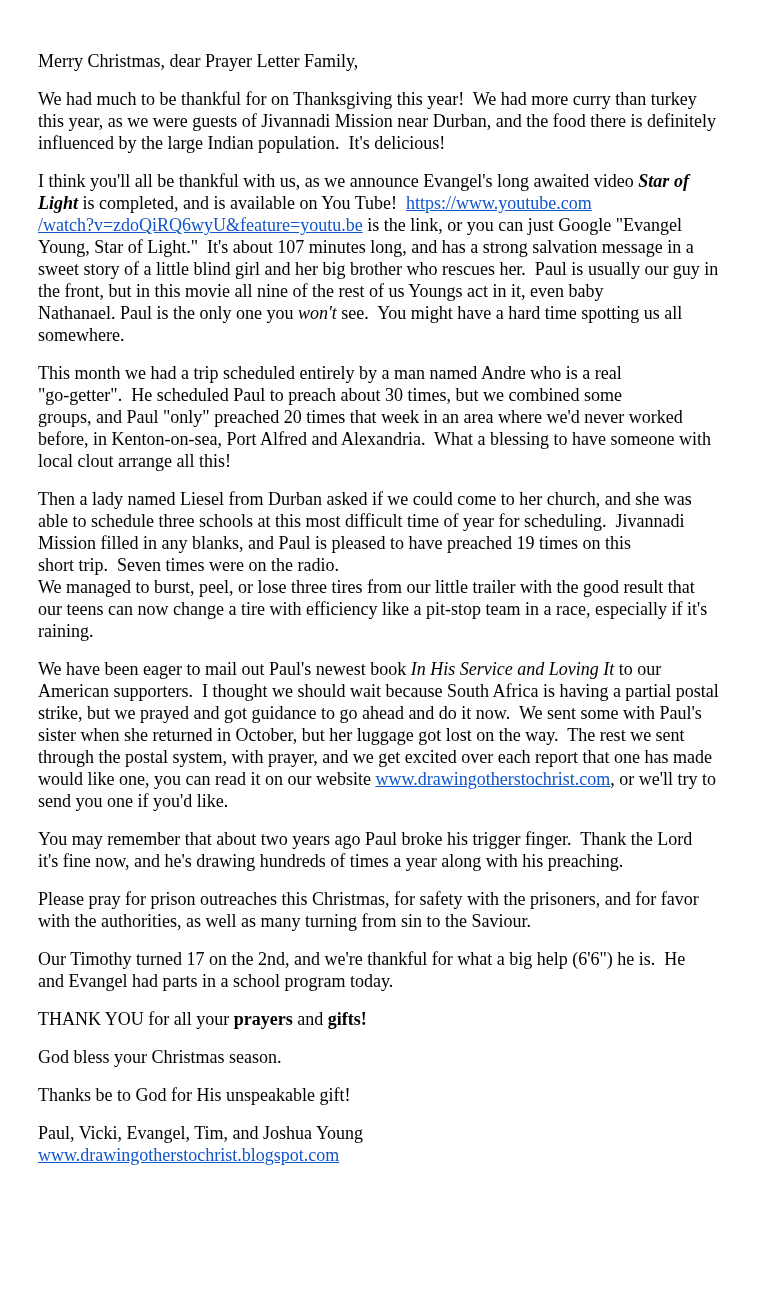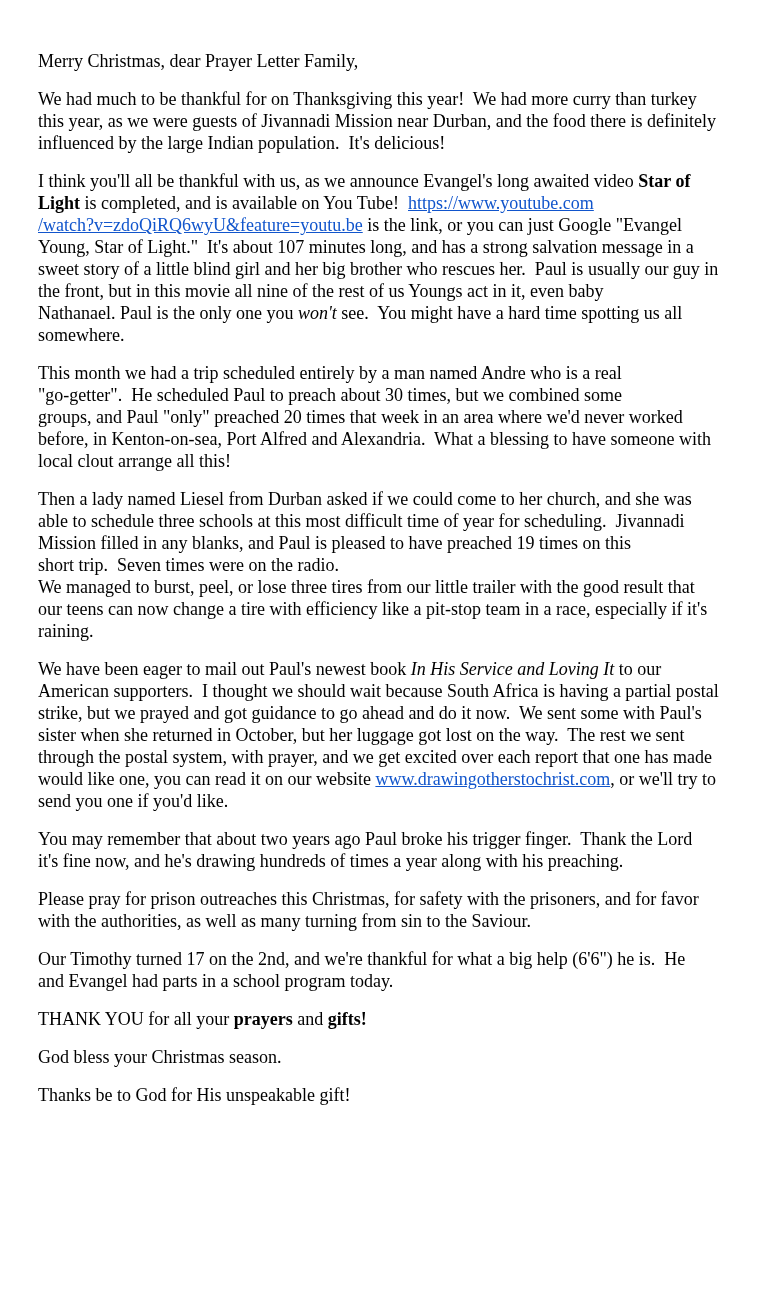--- a/index.html
+++ b/index.html
@@ -25,21 +25,21 @@
   .para {
     margin: 0 0 16px 0;
   }
   .line {
     line-height: 22px;
     white-space: pre-wrap;
     min-height: 22px;
   }
   .r-b  { font-weight: bold; }
   .r-i  { font-style: italic; }
-  .r-bi { font-weight: bold; }
+  .r-bi { font-weight: bold; font-style: italic; }
   a.link {
     color: #1155cc;
     text-decoration: underline;
     cursor: pointer;
   }
 </style>
 </head>
 <body>
 
 <div class="page">
@@ -101,14 +101,18 @@
       </div>
       <div class="para">
         <div class="line"><span>THANK YOU for all your </span><span class="r-b">prayers</span><span> and </span><span class="r-b">gifts!</span></div>
       </div>
       <div class="para">
         <div class="line"><span>God bless your Christmas season.</span></div>
       </div>
       <div class="para">
         <div class="line"><span>Thanks be to God for His unspeakable gift!</span></div>
       </div>
+      <div class="para">
+        <div class="line"><span>Paul, Vicki, Evangel, Tim, and Joshua Young</span></div>
+        <div class="line"><a class="link" href="#">www.drawingotherstochrist.blogspot.com</a></div>
+      </div>
     </div>
 </div>
 
 </body></html>

